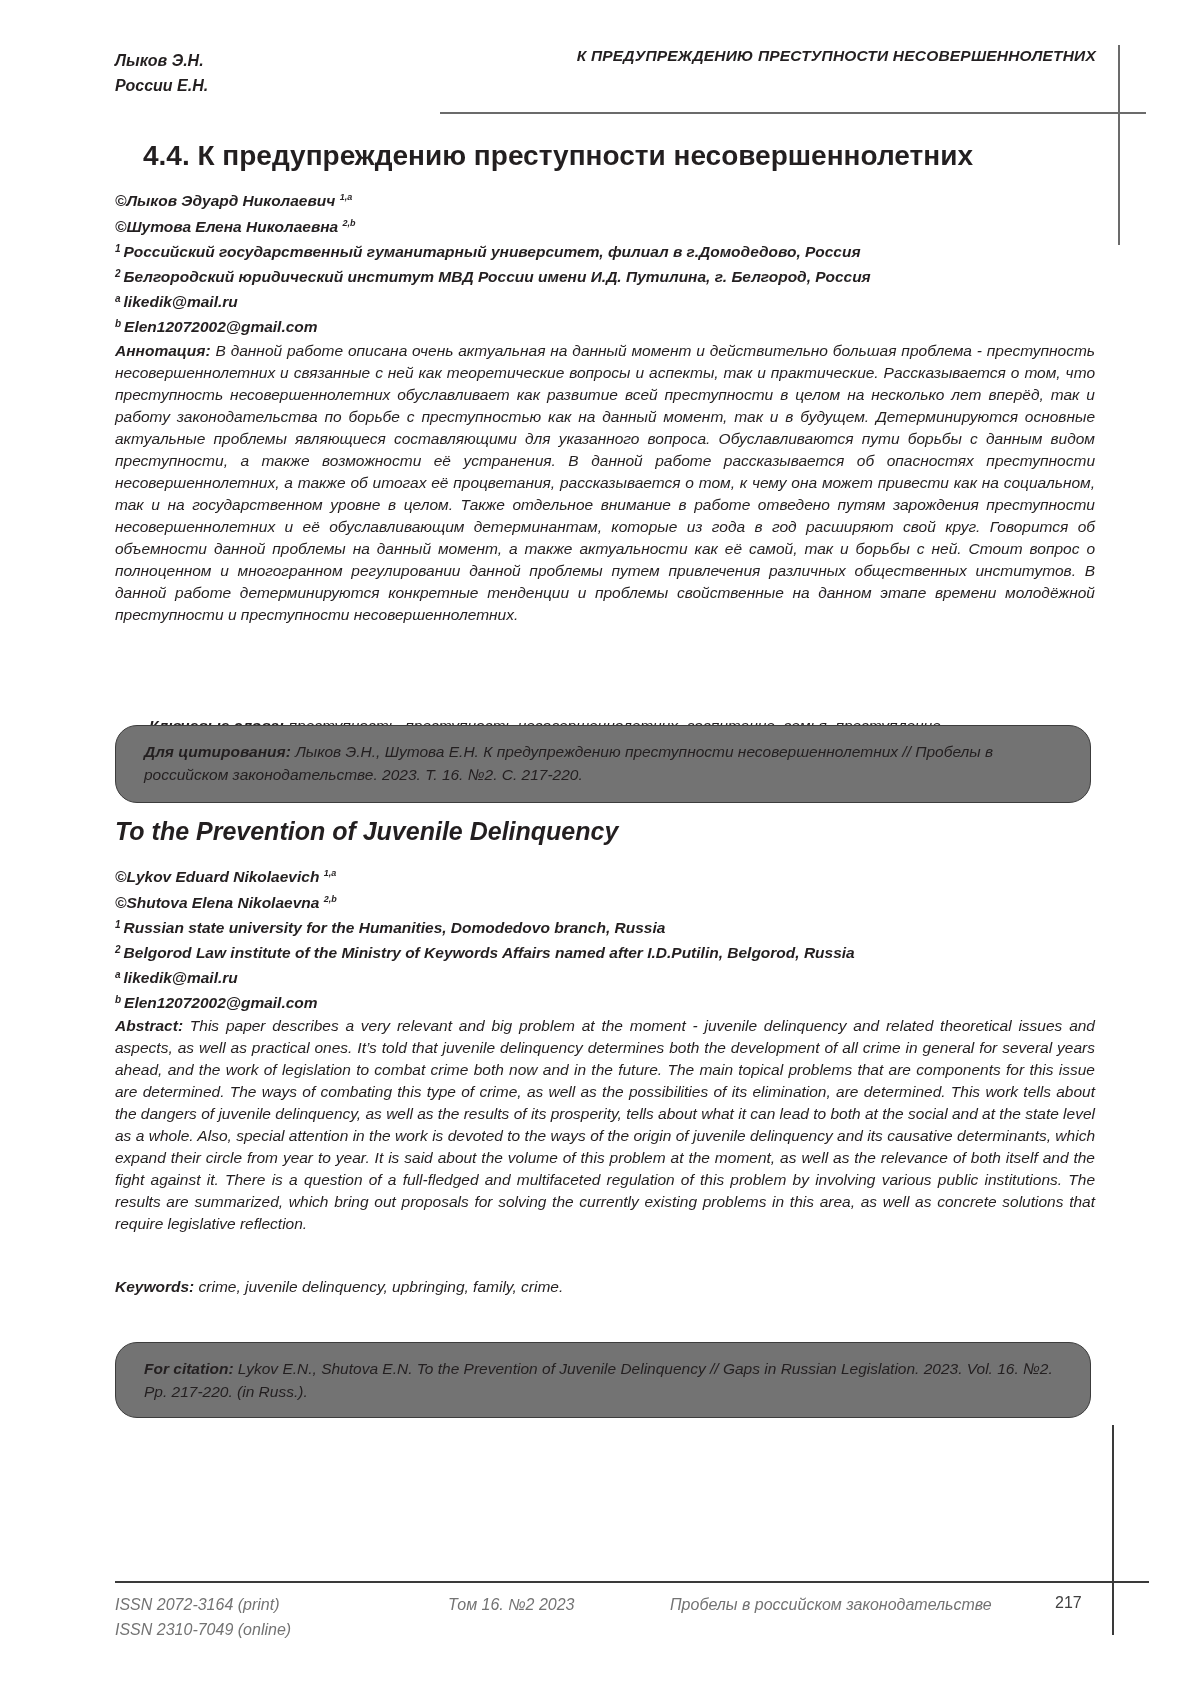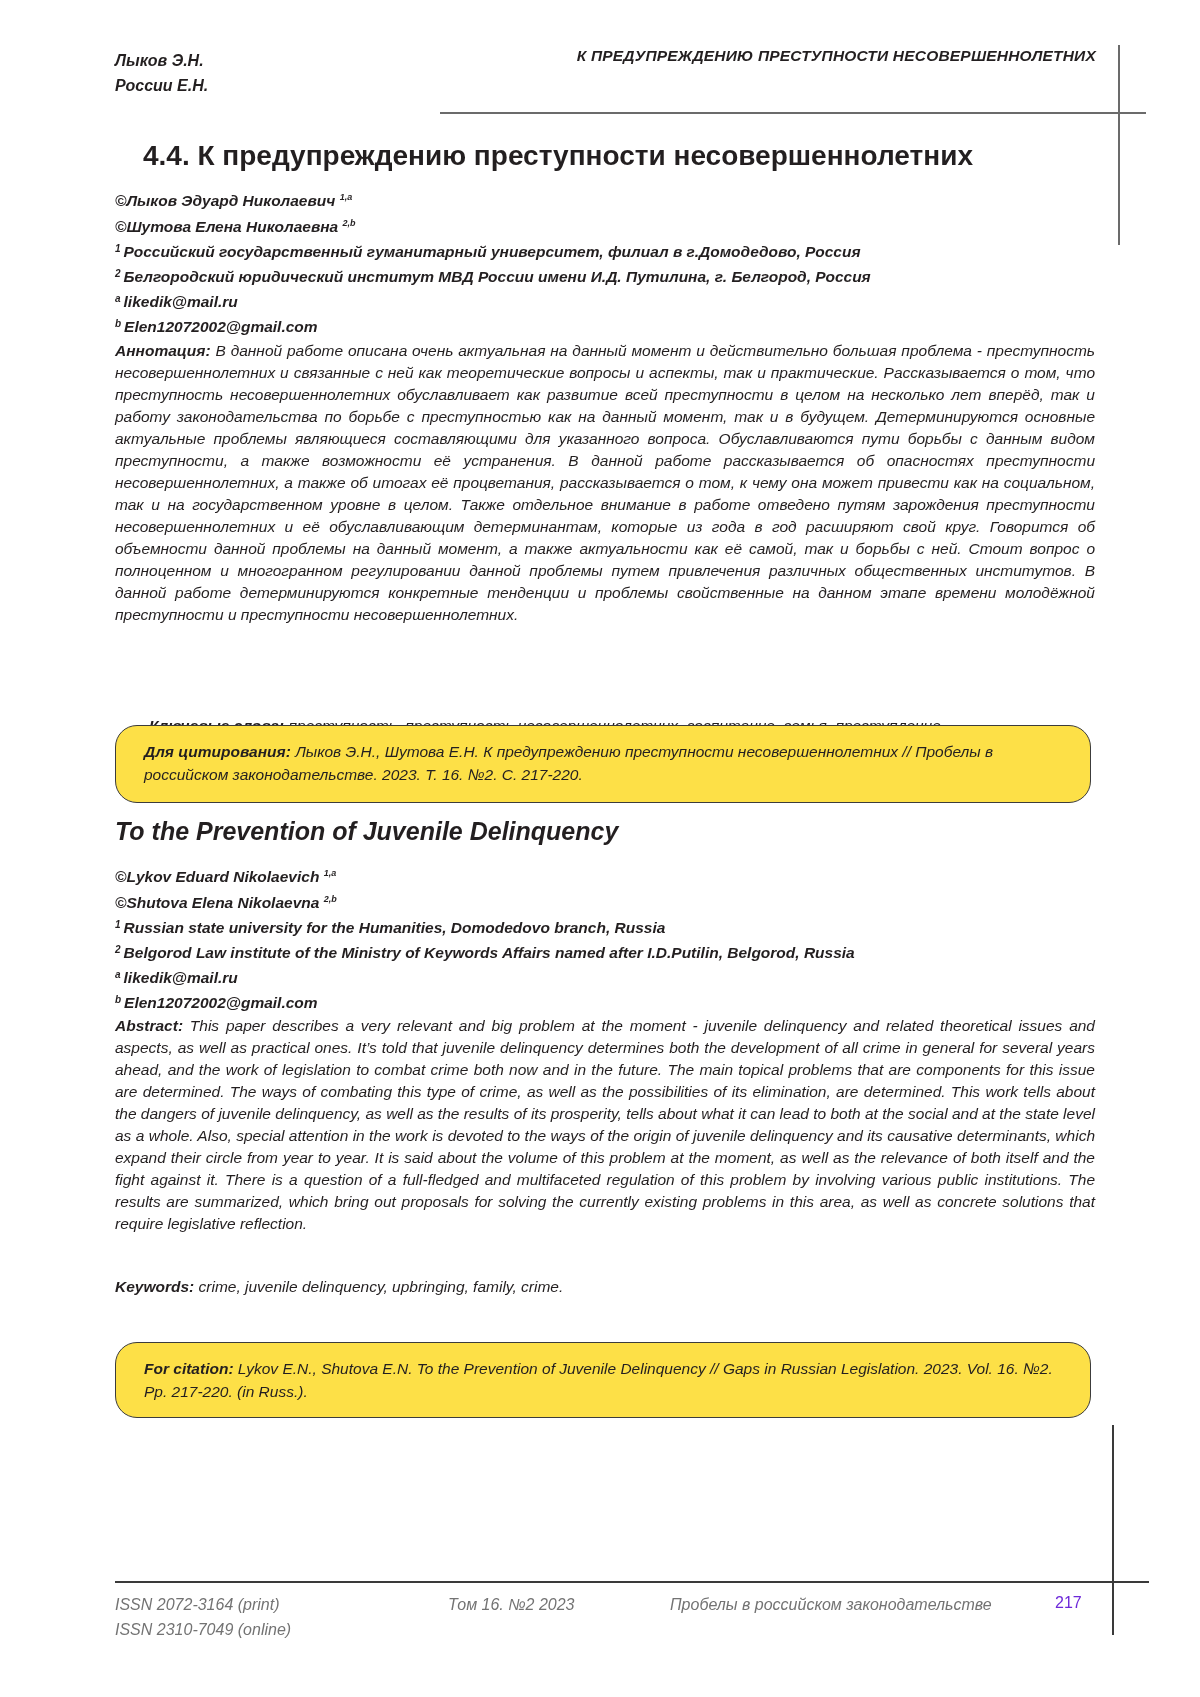--- a/index.html
+++ b/index.html
@@ -21,28 +21,28 @@
   .en-title { left: 115px; top: 817px; font-size: 25px; font-weight: bold; font-style: italic; }
 
   .meta { left: 115px; font-style: italic; font-weight: bold; font-size: 15.5px; line-height: 22px; }
   .meta sup { font-size: 9px; vertical-align: 6px; font-weight: bold; }
   .meta .pre { font-size: 10px; vertical-align: 5px; margin-right: 3px; }
 
   .para { left: 115px; width: 980px; font-style: italic; font-size: 15.5px; line-height: 22px; text-align: justify; }
   .para .lbl { font-weight: bold; }
 
   .cite-box {
-    left: 115px; width: 976px; background: #fde047; border: 1.5px solid #3c3c3c;
+    left: 115px; width: 976px; background: #737373; border: 1.5px solid #3c3c3c;
     border-radius: 22px; box-sizing: border-box; padding: 14px 26px 0 28px;
     font-style: italic; font-size: 15.5px; line-height: 23px;
   }
   .cite-box .lbl { font-weight: bold; }
 
   .footer { font-style: italic; font-size: 16px; line-height: 25px; color: #737373; }
-  .pagenum { font-size: 16px; color: #6d28d9; }
+  .pagenum { font-size: 16px; color: #404040; }
 </style>
 </head>
 <body>
 
 <div class="abs hdr-authors">
   <div>Лыков Э.Н.</div>
   <div>России Е.Н.</div>
 </div>
 <div class="abs hdr-title">К ПРЕДУПРЕЖДЕНИЮ ПРЕСТУПНОСТИ НЕСОВЕРШЕННОЛЕТНИХ</div>
 <div class="abs hline" style="left:440px; top:112px; width:706px;"></div>

